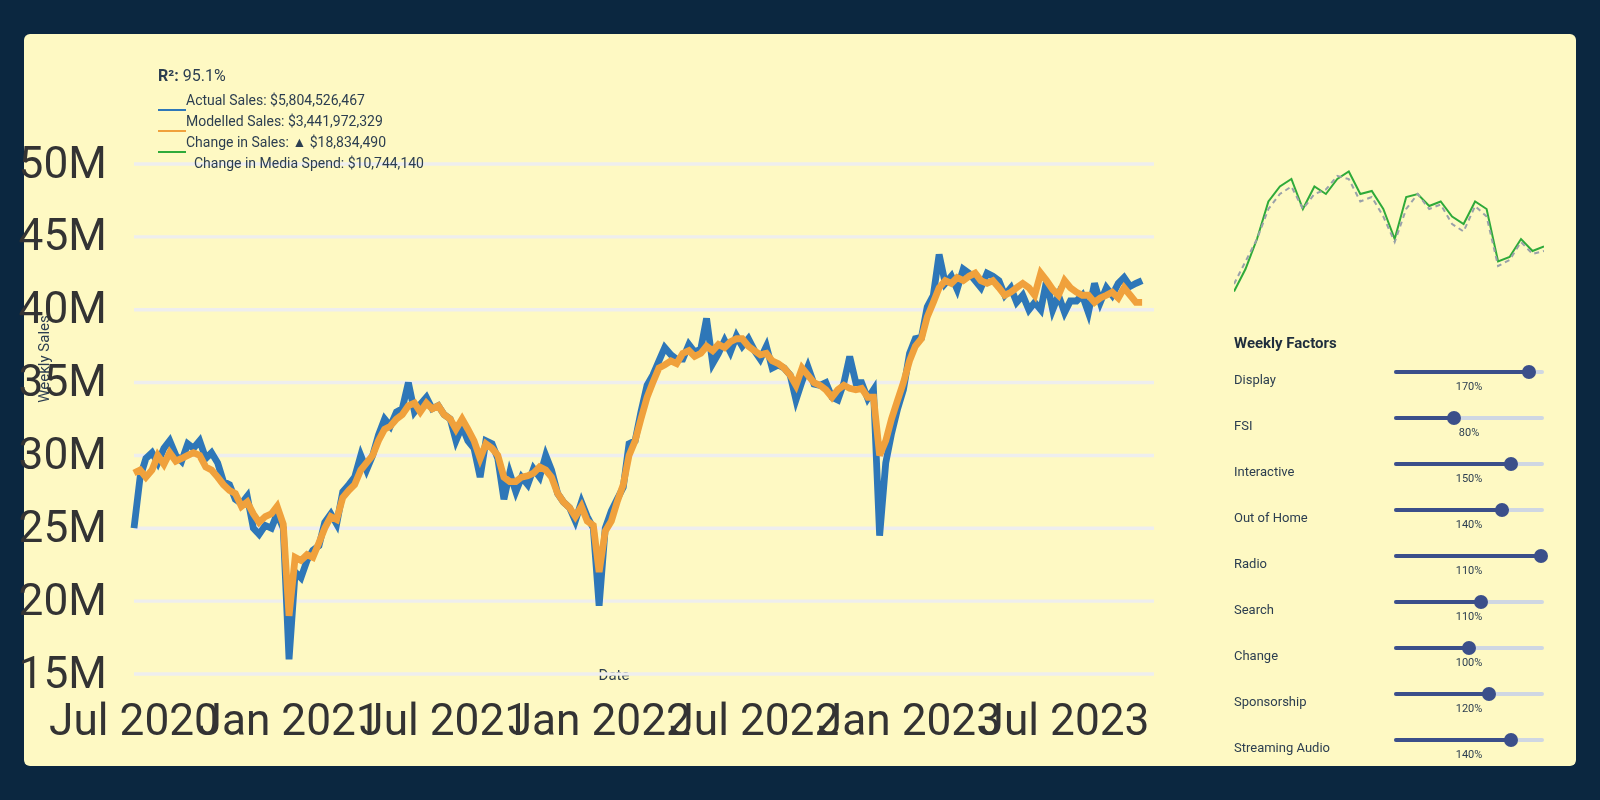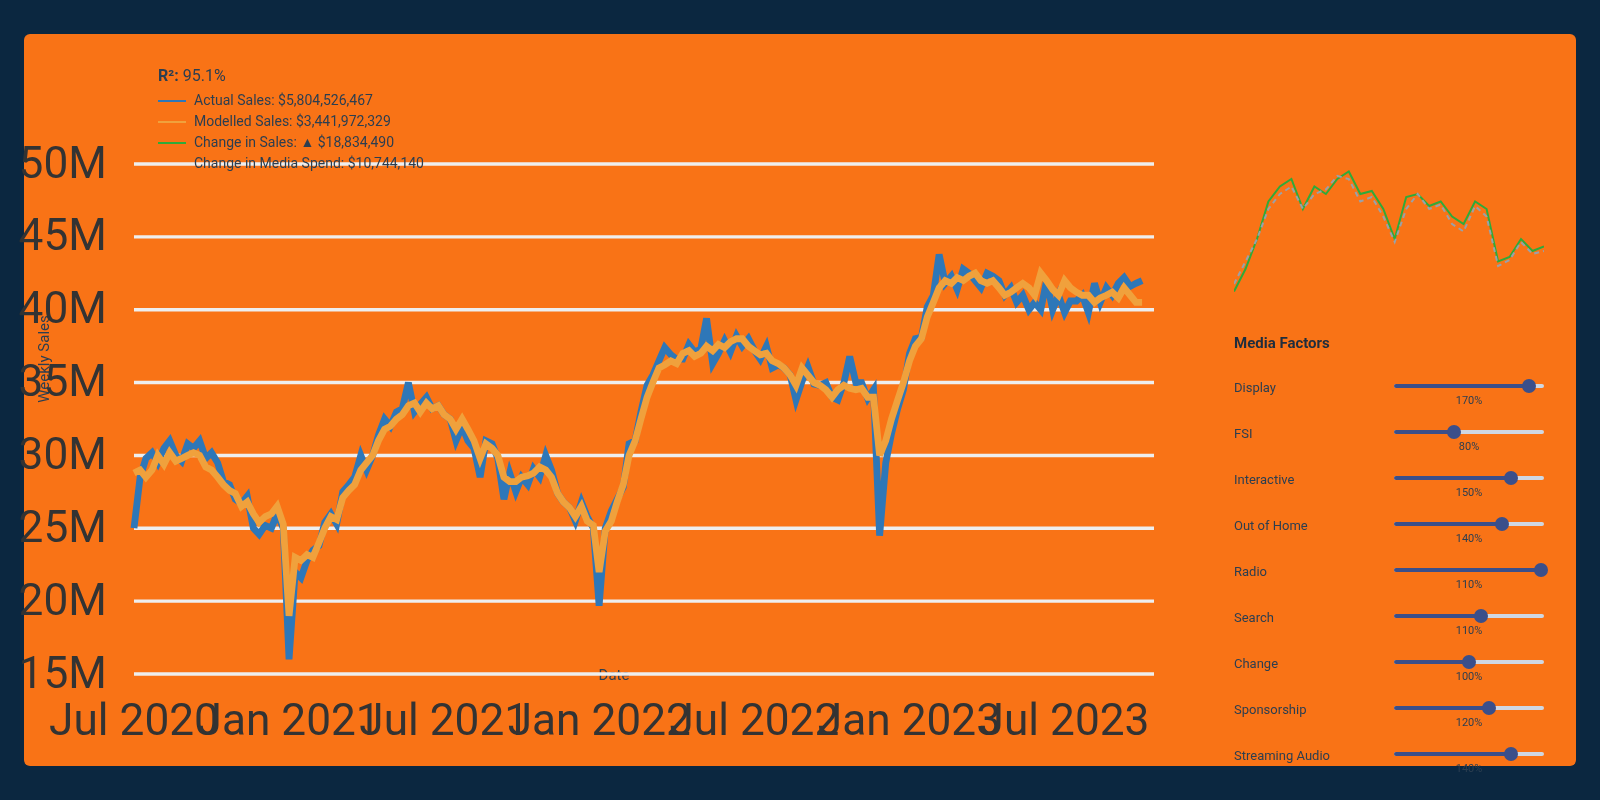--- a/index.html
+++ b/index.html
@@ -4,40 +4,40 @@
 <style>
   * { box-sizing: border-box; margin: 0; padding: 0; }
   html, body { width: 1600px; height: 800px; }
   body {
     background: #0b2740;
     font-family: -apple-system, BlinkMacSystemFont, "Segoe UI", Roboto, Arial, sans-serif;
     color: #2c3e50;
     padding: 34px 24px;
   }
   .card {
-    background: #f97316;
+    background: #fef9c3;
     width: 100%;
     height: 100%;
     border-radius: 6px;
     position: relative;
     padding: 30px 30px 20px 30px;
   }
 
   
   .legend {
     position: absolute;
     top: 30px;
     left: 134px;
     font-size: 14px;
     line-height: 1.5;
     z-index: 5;
   }
   .legend .r2 { font-size: 16px; margin-bottom: 2px; }
   .legend .r2 b { font-weight: 700; }
-  .legend-row { display: flex; align-items: center; gap: 8px; }
+  .legend-row { display: flex; align-items: flex-end; }
   .swatch { width: 28px; height: 0; border-top: 2px solid; }
   .swatch.dashed { border-top: 2px dashed; }
   .indent { margin-left: 36px; }
 
   
   .chart-wrap {
     position: absolute;
     top: 50px;
     left: 50px;
     width: 1080px;
@@ -86,21 +86,21 @@
     width: 310px;
   }
   .factors h3 {
     font-size: 15px;
     font-weight: 700;
     color: #1f2d3d;
     margin-bottom: 18px;
   }
   .factor-row {
     display: flex;
-    align-items: center;
+    align-items: flex-start;
     justify-content: space-between;
     margin-bottom: 14px;
     height: 32px;
     gap: 36px;
   }
   .factor-label {
     font-size: 13px;
     color: #2c3e50;
     width: 110px;
     padding-top: 2px;
@@ -197,21 +197,21 @@
         <path d="M0.0 90.9 L1.8 90.0 L3.5 92.1 L5.3 90.0 L7.0 85.7 L8.8 88.3 L10.5 84.9 L12.3 87.4 L14.0 86.6 L15.8 85.7 L17.5 84.9 L19.3 85.7 L21.1 89.1 L22.8 90.0 L24.6 92.1 L26.3 94.3 L28.1 96.0 L29.8 96.9 L31.6 100.7 L33.3 99.4 L35.1 102.9 L36.8 105.4 L38.6 103.7 L40.4 102.9 L42.1 100.7 L43.9 105.9 L45.6 132.9 L47.4 115.7 L49.1 116.6 L50.9 114.9 L52.6 115.7 L54.4 111.4 L56.1 107.1 L57.9 103.7 L59.6 104.6 L61.4 98.1 L63.2 96.0 L64.9 94.3 L66.7 90.0 L68.4 87.9 L70.2 85.7 L71.9 81.4 L73.7 78.0 L75.4 77.1 L77.2 75.0 L78.9 73.7 L80.7 71.1 L82.5 70.3 L84.2 72.9 L86.0 70.3 L87.7 72.0 L89.5 71.1 L91.2 73.7 L93.0 75.0 L94.7 78.0 L96.5 75.0 L98.2 78.0 L100.0 81.4 L101.8 86.6 L103.5 82.3 L105.3 83.6 L107.0 85.7 L108.8 92.1 L110.5 93.4 L112.3 93.4 L114.0 92.1 L115.8 91.7 L117.5 90.9 L119.3 89.1 L121.1 90.0 L122.8 92.1 L124.6 96.9 L126.3 99.4 L128.1 101.1 L129.8 103.7 L131.6 100.7 L133.3 105.0 L135.1 106.3 L136.8 120.0 L138.6 108.0 L140.4 105.0 L142.1 99.4 L143.9 94.3 L145.6 85.7 L147.4 81.4 L149.1 75.0 L150.9 68.6 L152.6 64.3 L154.4 60.0 L156.1 59.1 L157.9 57.9 L159.6 58.7 L161.4 55.7 L163.2 54.9 L164.9 56.6 L166.7 55.7 L168.4 53.6 L170.2 54.9 L171.9 53.1 L173.7 54.0 L175.4 52.3 L177.2 51.4 L178.9 51.4 L180.7 53.6 L182.5 54.9 L184.2 56.1 L186.0 55.7 L187.7 57.9 L189.5 58.7 L191.2 60.0 L193.0 62.1 L194.7 65.1 L196.5 60.0 L198.2 62.1 L200.0 64.3 L201.8 65.1 L203.5 66.4 L205.3 68.6 L207.0 66.4 L208.8 65.1 L210.5 66.0 L212.3 66.4 L214.0 66.0 L215.8 68.6 L217.5 68.6 L219.3 85.7 L221.1 81.4 L222.8 75.0 L224.6 69.4 L226.3 64.3 L228.1 57.9 L229.8 53.6 L231.6 51.4 L233.3 45.0 L235.1 40.7 L236.8 36.4 L238.6 34.3 L240.4 35.1 L242.1 33.4 L243.9 34.3 L245.6 33.0 L247.4 32.1 L249.1 34.3 L250.9 35.1 L252.6 34.3 L254.4 36.4 L256.1 38.6 L257.9 37.7 L259.6 36.4 L261.4 35.1 L263.2 36.4 L264.9 38.6 L266.7 32.1 L268.4 34.3 L270.2 36.9 L271.9 38.6 L273.7 34.3 L275.4 36.4 L277.2 37.7 L278.9 38.6 L280.7 38.6 L282.5 40.7 L284.2 39.4 L286.0 38.6 L287.7 37.7 L289.5 39.4 L291.2 36.4 L293.0 38.6 L294.7 40.7 L296.5 40.7 " class="series" stroke="#f0a13c" stroke-width="2" fill="none"></path>
       </svg>
   </div>
 
   <svg class="mini-chart" id="mini-plot" viewBox="0 0 310 150">
       <path d="M0.0 127.5 L11.5 105.0 L23.0 75.0 L34.4 37.5 L45.9 22.5 L57.4 15.0 L68.9 45.0 L80.4 22.5 L91.9 30.0 L103.3 15.0 L114.8 7.5 L126.3 30.0 L137.8 27.0 L149.3 45.0 L160.7 75.0 L172.2 33.0 L183.7 30.0 L195.2 42.0 L206.7 37.5 L218.1 52.5 L229.6 60.0 L241.1 37.5 L252.6 45.0 L264.1 97.5 L275.6 93.0 L287.0 75.0 L298.5 87.0 L310.0 82.5 " fill="none" stroke="#2faa3a" stroke-width="2"></path>
       <path d="M0.0 120.0 L11.5 97.5 L23.0 75.0 L34.4 45.0 L45.9 30.0 L57.4 22.5 L68.9 45.0 L80.4 30.0 L91.9 25.5 L103.3 12.0 L114.8 15.0 L126.3 37.5 L137.8 33.0 L149.3 52.5 L160.7 78.0 L172.2 45.0 L183.7 30.0 L195.2 45.0 L206.7 40.5 L218.1 60.0 L229.6 67.5 L241.1 42.0 L252.6 52.5 L264.1 102.0 L275.6 96.0 L287.0 78.0 L298.5 90.0 L310.0 87.0 " fill="none" stroke="#9aa1a9" stroke-width="2" stroke-dasharray="5 4"></path>
     </svg>
 
   <div class="factors">
-    <h3>Media Factors</h3>
+    <h3>Weekly Factors</h3>
     <div id="factors-list">
         <div class="factor-row">
           <div class="factor-label">Display</div>
           <div class="slider">
             <div class="slider-track">
               <div class="slider-fill" style="width: 90%;"></div>
               <div class="slider-thumb" style="left: 90%;"></div>
             </div>
             <div class="slider-val">170%</div>
           </div>

